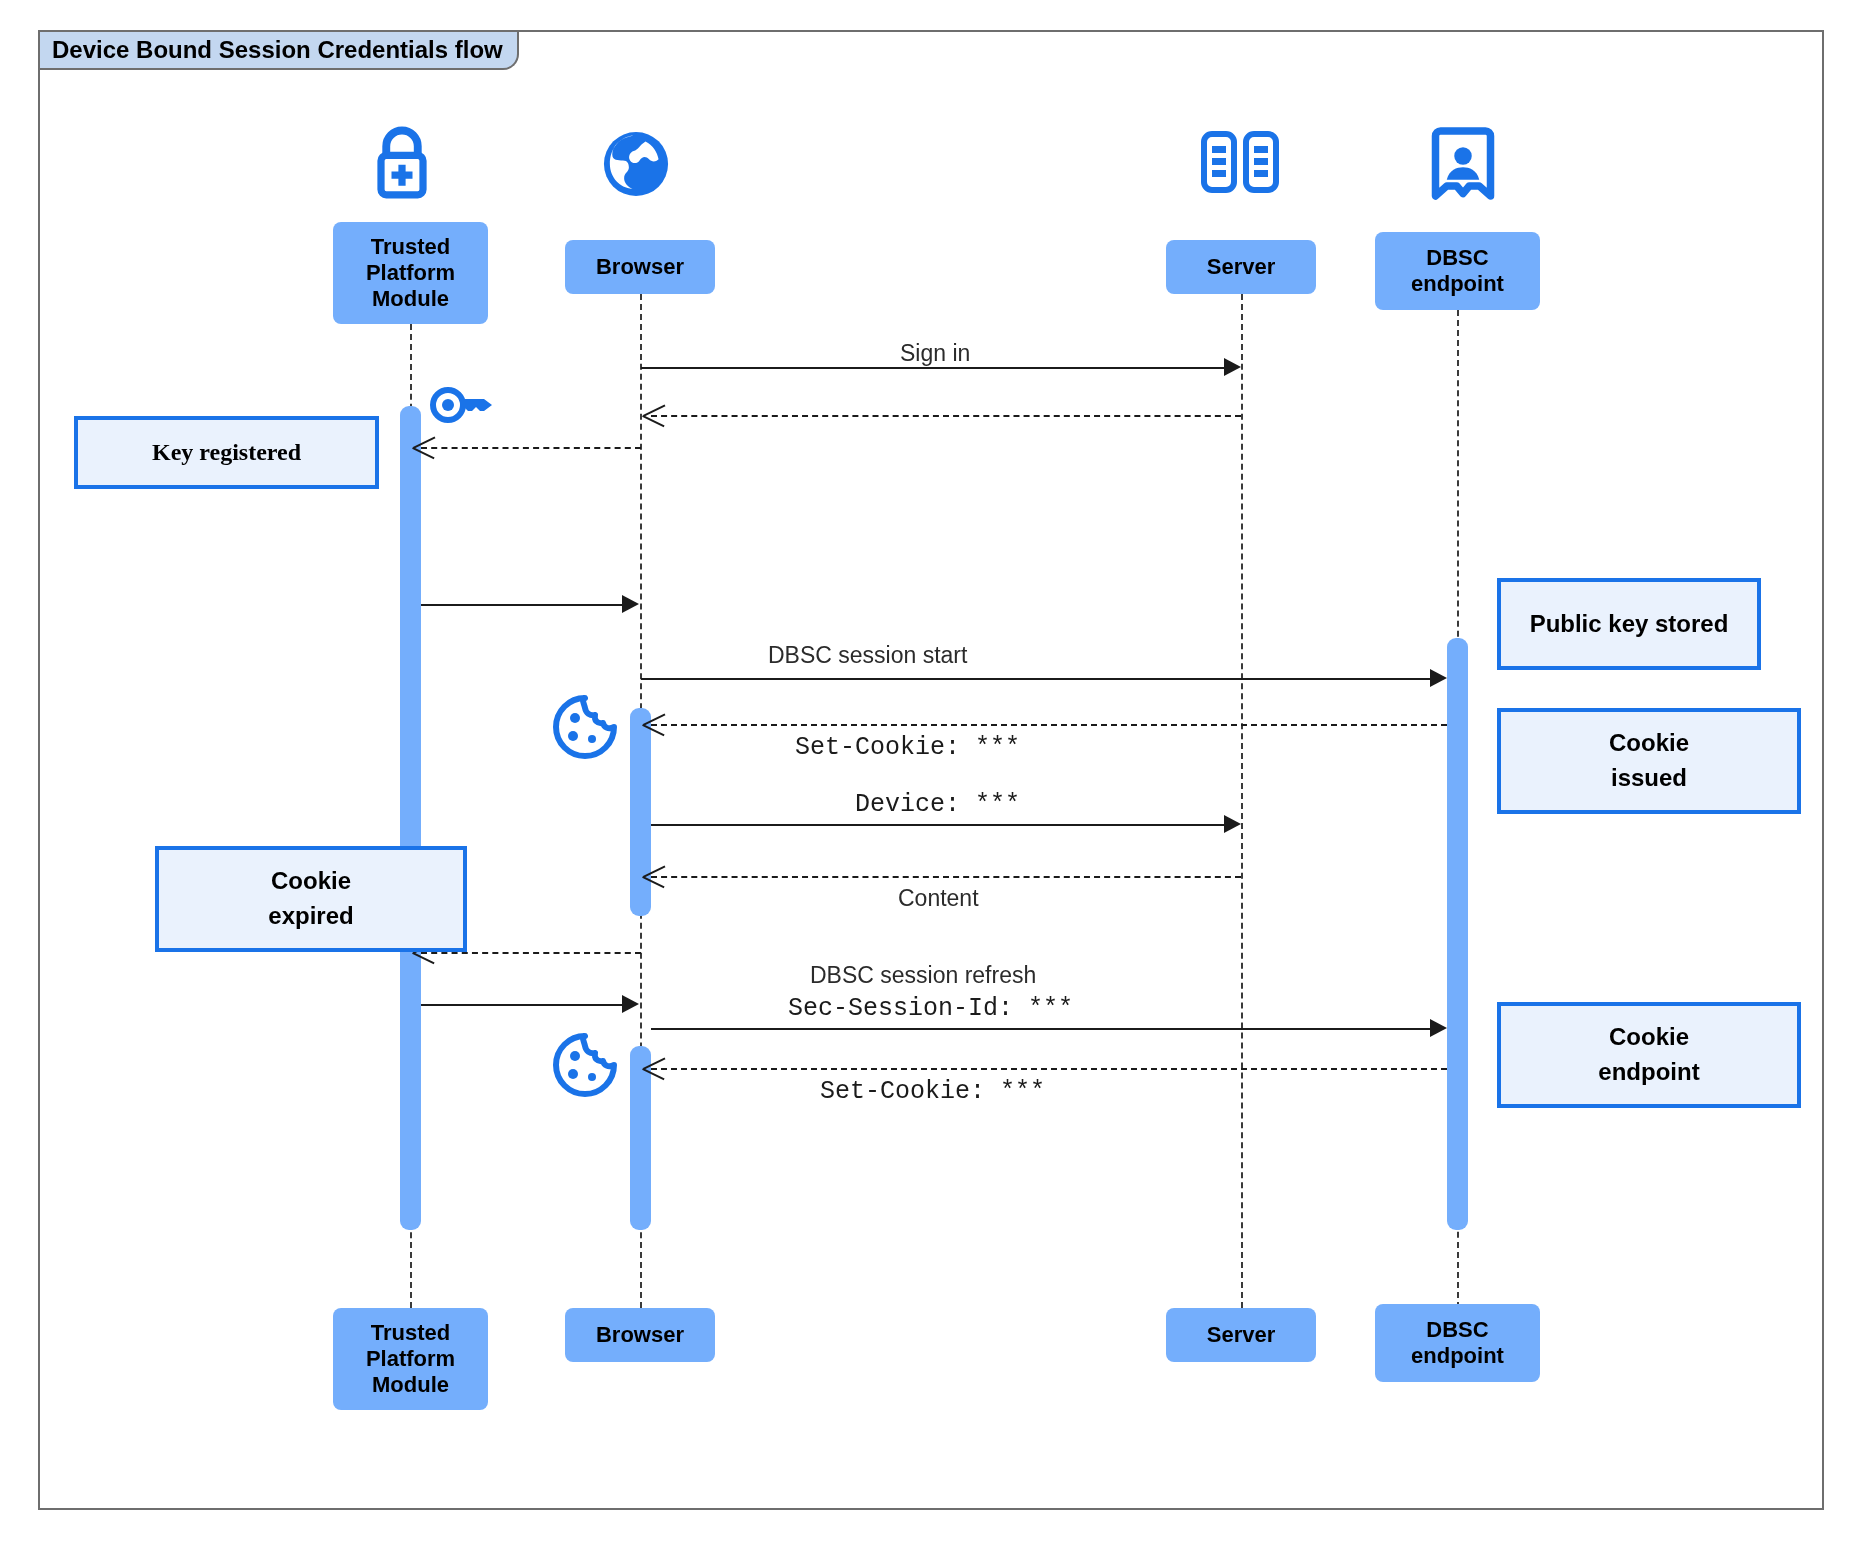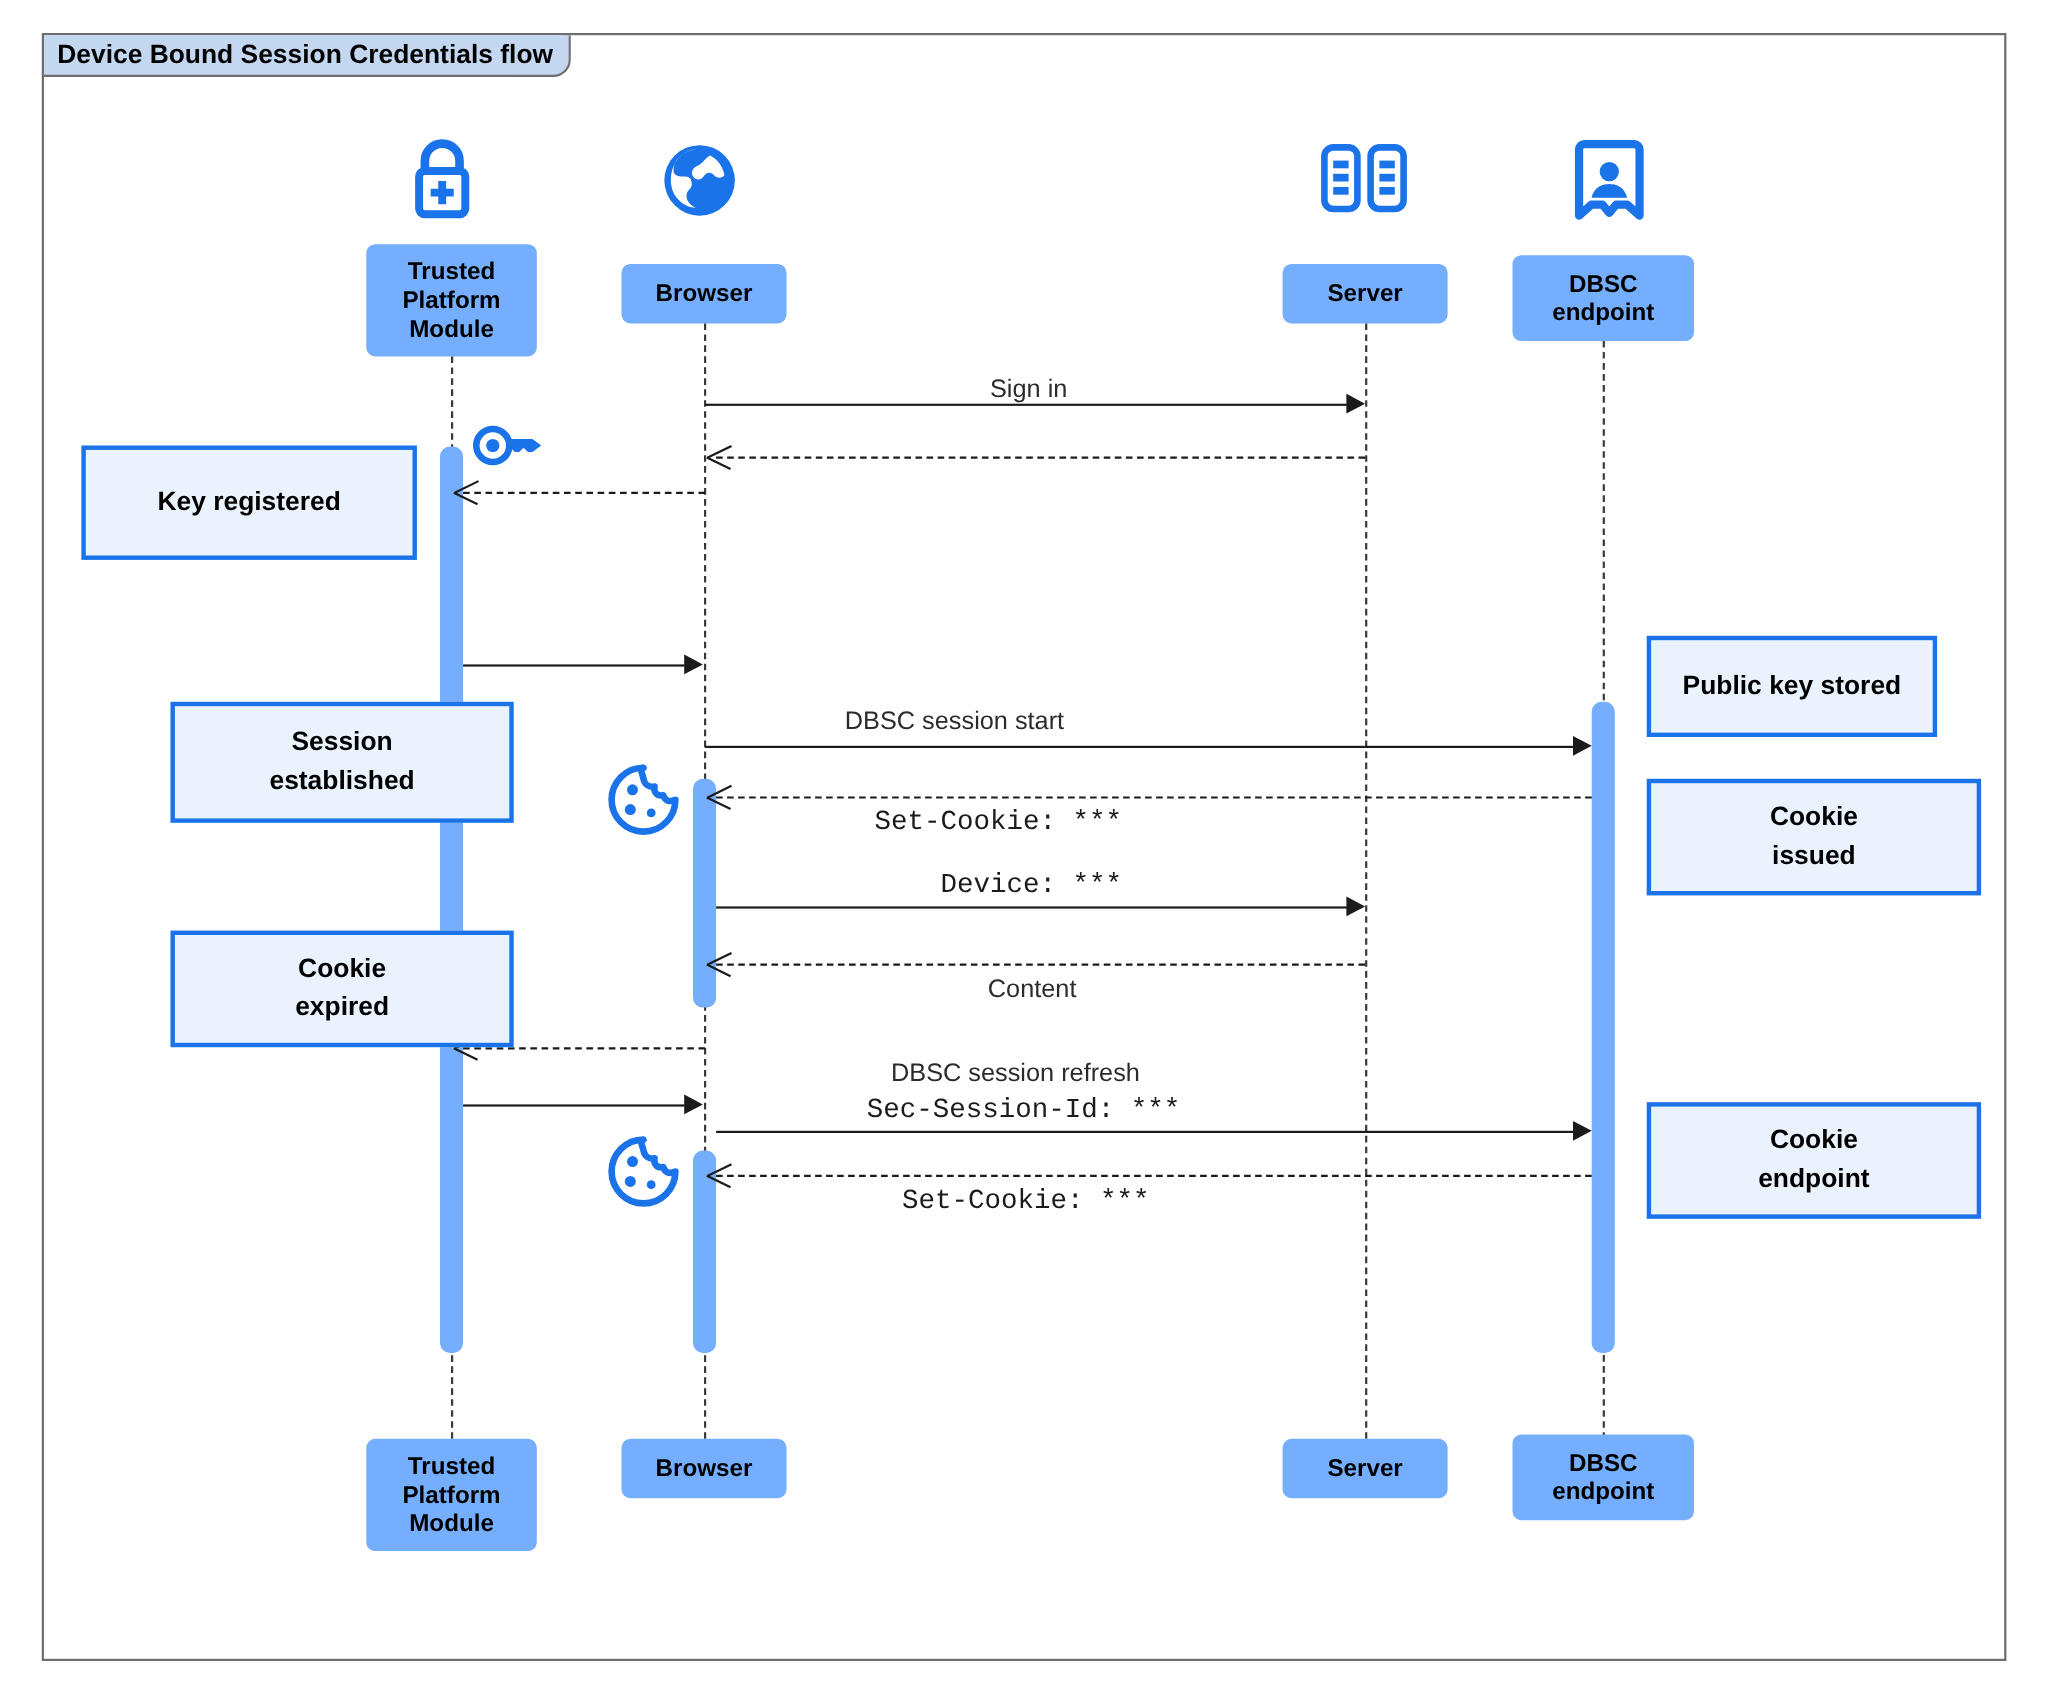--- a/index.html
+++ b/index.html
@@ -197,30 +197,24 @@
 
   <div class="mlabel" style="left:810px;top:962px;">DBSC session refresh</div>
   <div class="mlabel mono" style="left:788px;top:994px;">Sec-Session-Id: ***</div>
   <div class="msgline" style="left:651px;top:1028px;width:790px;"></div>
   <div class="arrowhead arrow-solid-r" style="left:1430px;top:1019px;"></div>
 
   <div class="msgline dashed" style="left:651px;top:1068px;width:796px;"></div>
   <div class="arrow-open-l" style="left:643px;top:1057px;"></div>
   <div class="mlabel mono" style="left:820px;top:1077px;">Set-Cookie: ***</div>
 
-  <div class="note" style="left:74px;top:405px;width:305px;height:104px;">
+  <div class="note" style="left:74px;top:416px;width:305px;height:73px;font-family:Liberation Serif, serif;">
     <span>Key registered</span>
   </div>
 
-  <div class="note" style="left:155px;top:638px;width:312px;height:110px;">
-    <div>
-      <span>Session</span><br>
-      <span>established</span>
-    </div>
-  </div>
 
   <div class="note" style="left:155px;top:846px;width:312px;height:106px;">
     <div>
       <span>Cookie</span><br>
       <span>expired</span>
     </div>
   </div>
 
   <div class="note" style="left:1497px;top:578px;width:264px;height:92px;">
     <span>Public key stored</span>

